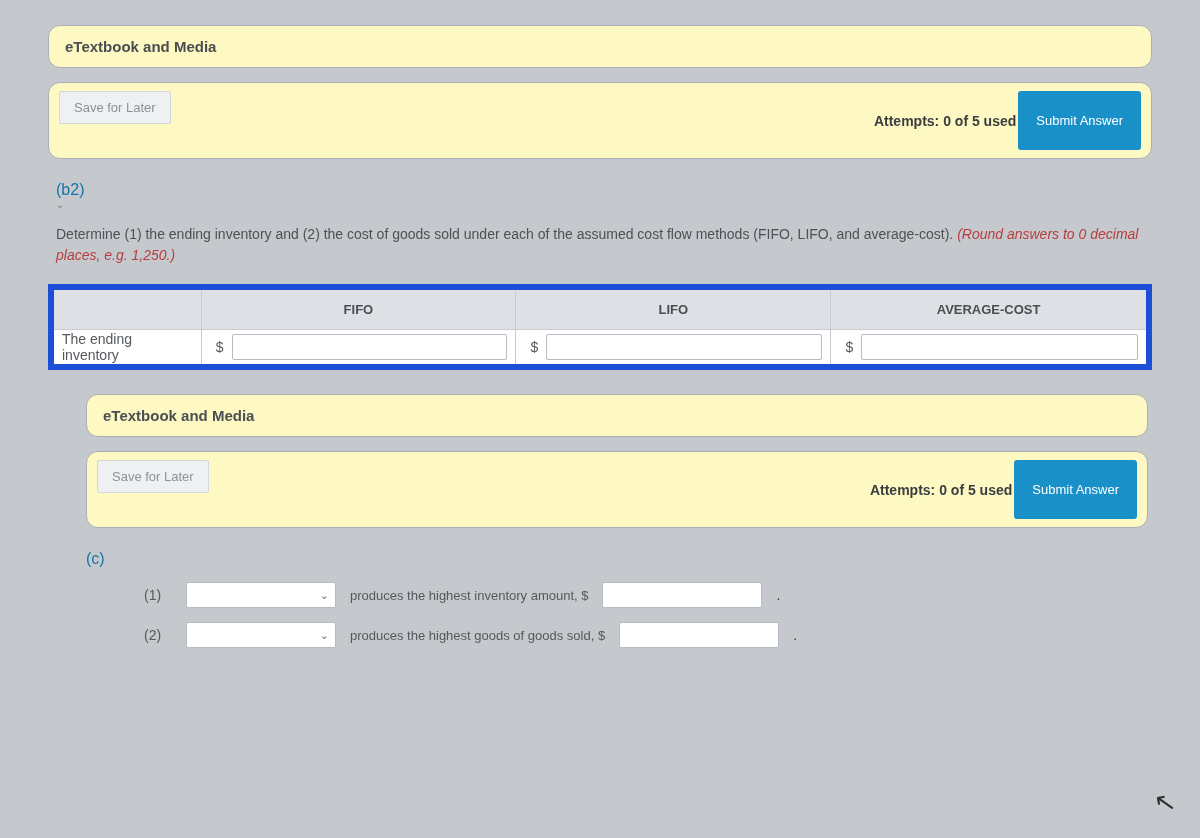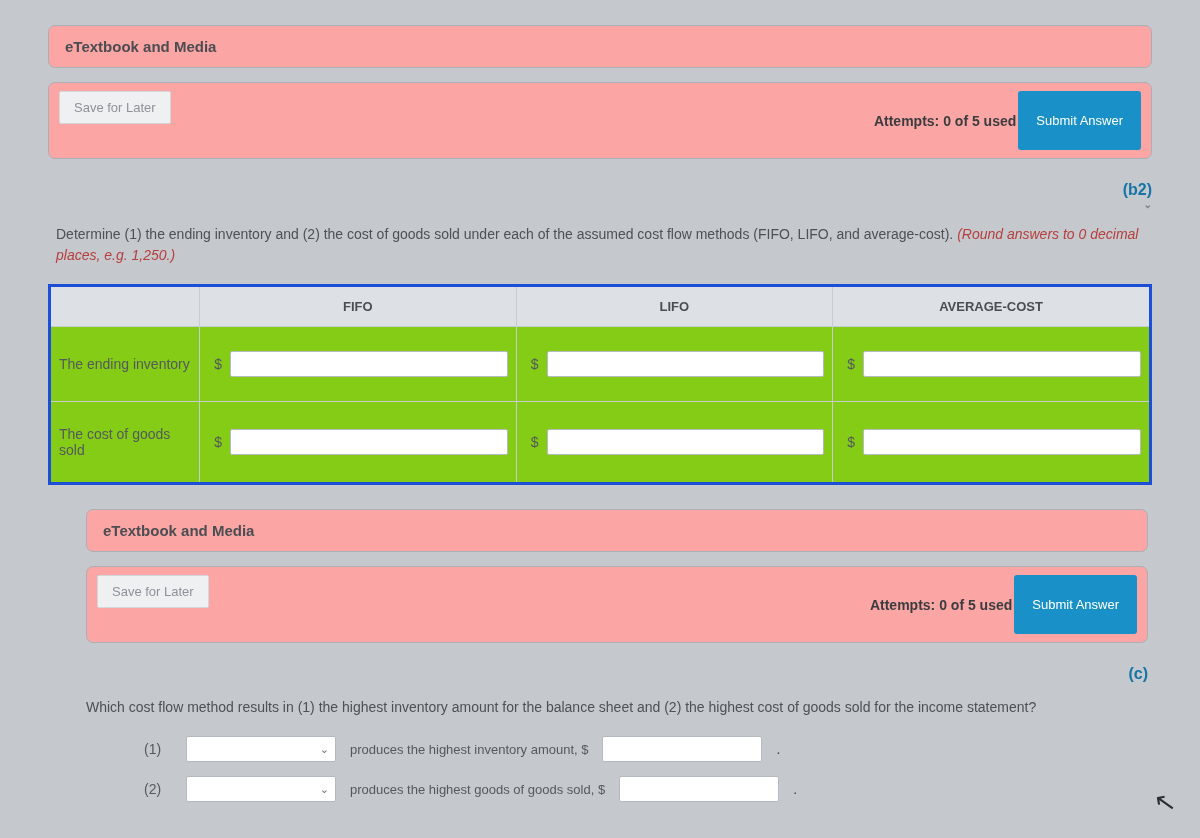--- a/index.html
+++ b/index.html
@@ -6,23 +6,23 @@
   html, body { width: 1200px; height: 838px; }
   body {
     font-family: Arial, Helvetica, sans-serif;
     background: #c5c8cc;
     padding: 25px 48px 0 48px;
     font-size: 14px;
     color: #3a3d40;
     position: relative;
   }
   .card {
-    background: #fca5a5;
+    background: #fef9c3;
     border: 1px solid #aab0b6;
-    border-radius: 7px;
+    border-radius: 12px;
     padding: 10px 14px;
     margin-bottom: 14px;
   }
   .etextbook {
     font-weight: 600;
     color: #4a4d51;
     font-size: 15px;
     padding: 12px 16px;
   }
   .action-bar {
@@ -52,44 +52,43 @@
     background: #1990c8;
     color: #fff;
     border: none;
     padding: 22px 18px;
     font-size: 13px;
     border-radius: 3px;
     cursor: pointer;
   }
   .section-tag {
     color: #1575a6;
-    font-weight: 700;
+    font-weight: 400;
     font-size: 16px;
     margin: 22px 0 4px 8px;
-    text-align: right;
   }
   .section-tag .caret { font-size: 10px; color: #7a7d82; margin-left: 0; display:block; }
   .instruction {
     margin: 14px 8px 18px 8px;
     line-height: 1.5;
     font-size: 14px;
     color: #4d5155;
   }
   .round-note { color: #b73e3e; font-style: italic; }
 
   .answer-table {
     width: 100%;
     border-collapse: collapse;
     margin-bottom: 24px;
-    background: #84cc16;
-    border: 3px solid #1d4ed8;
+    background: #ffffff;
+    border: 6px solid #1d4ed8;
   }
   .answer-table th, .answer-table td {
     border: 1px solid #c8ccd0;
-    padding: 24px 8px;
+    padding: 1px 8px;
     text-align: left;
     vertical-align: middle;
   }
   .answer-table thead th {
     background: #dde1e5;
     text-align: center;
     font-weight: 700;
     color: #4a4d51;
     font-size: 13px;
     padding: 12px 8px;
@@ -200,61 +199,39 @@
             <input class="num-input" type="text" style="">
           </div>
         </td>
       <td>
           <div class="money-cell">
             <span class="dollar">$</span>
             <input class="num-input" type="text" style="">
           </div>
         </td>
     </tr>
-    <tr>
-      <td class="row-label">The cost of goods sold</td>
-      <td>
-          <div class="money-cell">
-            <span class="dollar">$</span>
-            <input class="num-input" type="text" style="">
-          </div>
-        </td>
-      <td>
-          <div class="money-cell">
-            <span class="dollar">$</span>
-            <input class="num-input" type="text" style="">
-          </div>
-        </td>
-      <td>
-          <div class="money-cell">
-            <span class="dollar">$</span>
-            <input class="num-input" type="text" style="">
-          </div>
-        </td>
-    </tr>
   </tbody>
 </table>
 
 <div class="inner-block">
   <div class="card etextbook">
     <span>eTextbook and Media</span>
   </div>
   <div class="card action-bar">
     <button class="btn-ghost">Save for Later</button>
     <div class="attempts-wrap">
       <span>Attempts: 0 of 5 used</span>
       <button class="btn-primary">Submit Answer</button>
     </div>
   </div>
 
   <div class="question-c">
     <div class="section-tag" style="margin-left:0">
       <span>(c)</span>
     </div>
-    <p class="instruction" style="margin-left:0">Which cost flow method results in (1) the highest inventory amount for the balance sheet and (2) the highest cost of goods sold for the income statement?</p>
 
     <div class="stmt-row">
       <span class="stmt-num">(1)</span>
       <div class="select-box">
         <span class="chev">⌄</span>
       </div>
       <span class="stmt-text">produces the highest inventory amount, $</span>
       <input class="stmt-input" type="text" style="">
       <span>.</span>
     </div>

